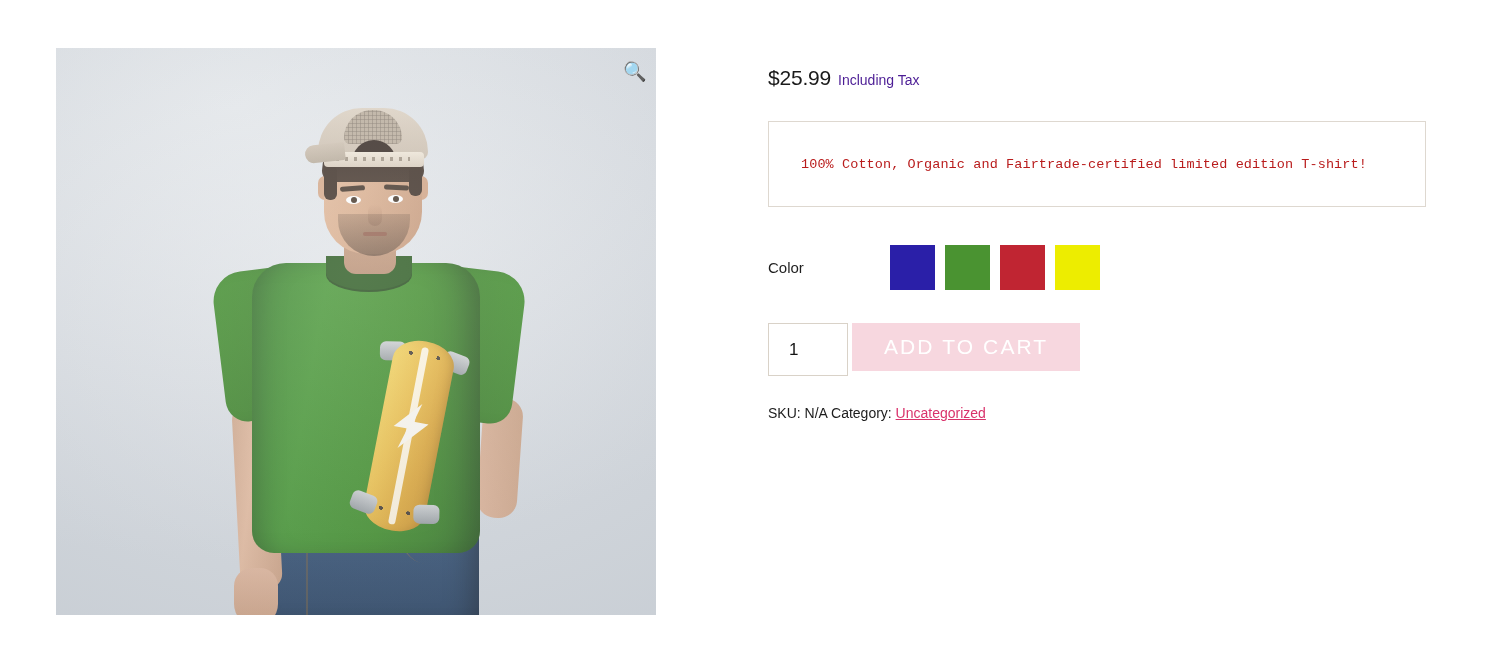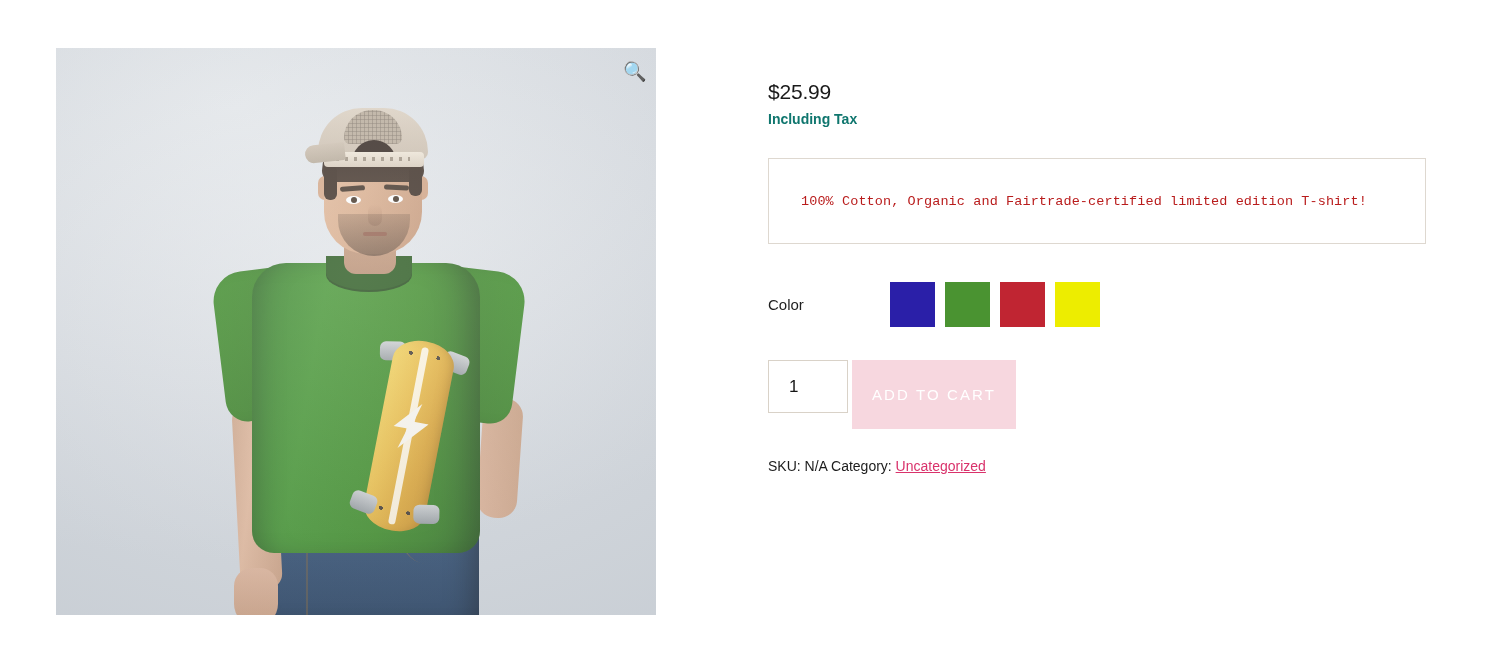--- a/index.html
+++ b/index.html
@@ -265,26 +265,26 @@
   .product-title{
     margin:0;
     font-size: 79px;
     line-height: 0.95;
     letter-spacing: -3.2px;
     font-weight: 800;
     color:#000000;
     font-family: "Liberation Sans", sans-serif;
   }
   .price-row{
-    margin-top: 40px;
+    margin-top: 26px;
     color:#1a1a1a;
-    display:flex; align-items:baseline; gap:7px;flex-direction:column;
+    display:flex; align-items:baseline; gap:7px;
   }
   .price-amount{ font-size: 21px; font-weight:400; letter-spacing:-0.2px; }
-  .price-suffix{ font-size: 14px; font-weight:700; color:#0f766e;text-align:center; }
+  .price-suffix{ font-size: 14px; font-weight:400; color:#4c1d95;text-align:center; }
 
   .description-box{
     margin-top: 31px;
     width: 658px;
     height: 86px;
     border: 1px solid #ded8d0;
     background:#ffffff;
     display:flex;
     align-items:center;
     padding: 0 32px;
@@ -325,26 +325,26 @@
     width: 80px; height: 53px;
     border: 1px solid #d9d2c8;
     background:#ffffff;
     font-size: 17px;
     color:#141414;
     padding-left: 20px;
     font-family: "Liberation Sans", sans-serif;
     outline:none;
   }
   .add-to-cart{
-    height: 69px;
-    padding: 0 20px;
+    height: 48px;
+    padding: 0 32px;
     border: 0;
     background:#f7d7df;
     color:#ffffff;
-    font-size: 15px;
+    font-size: 21px;
     letter-spacing: 2.1px;
     font-weight: 400;
     cursor: default;
     font-family: "Liberation Sans", sans-serif;
   }
 
   .meta{
     margin-top: 29px;
     font-size: 14px;
     color:#1c1c1c;

